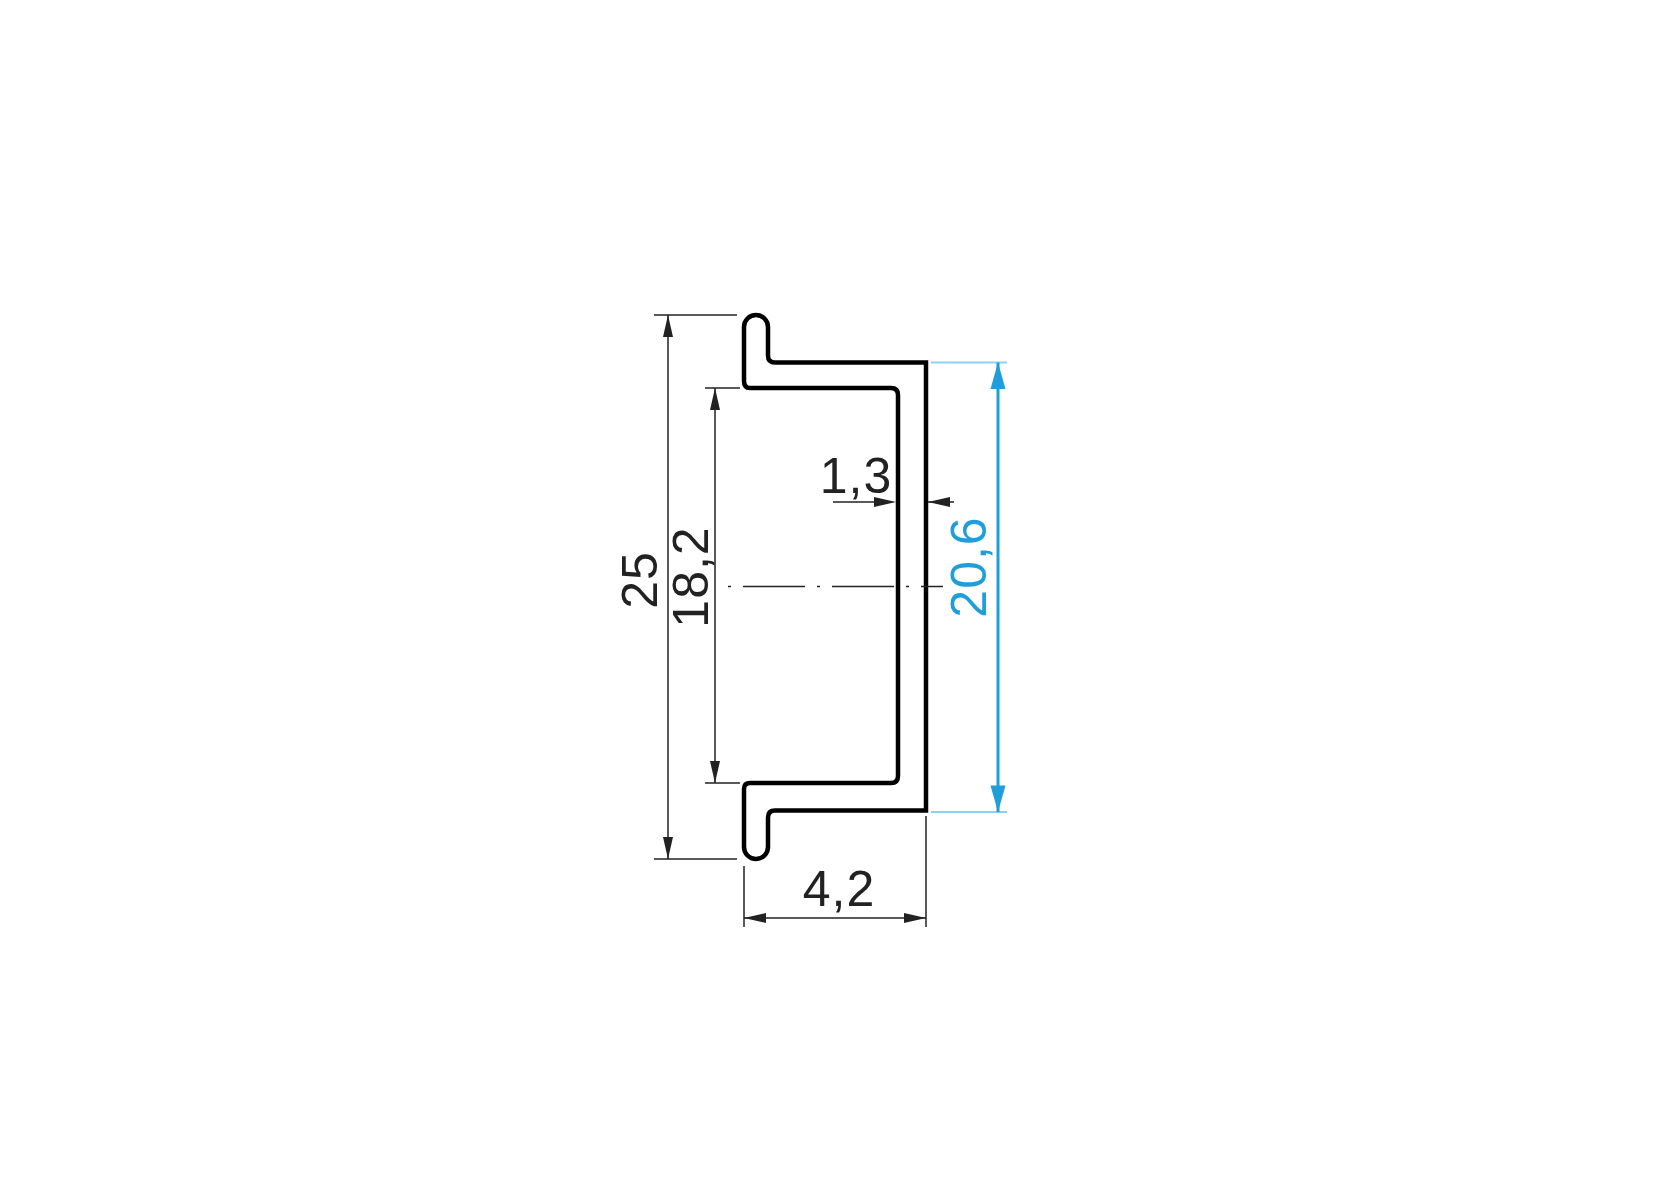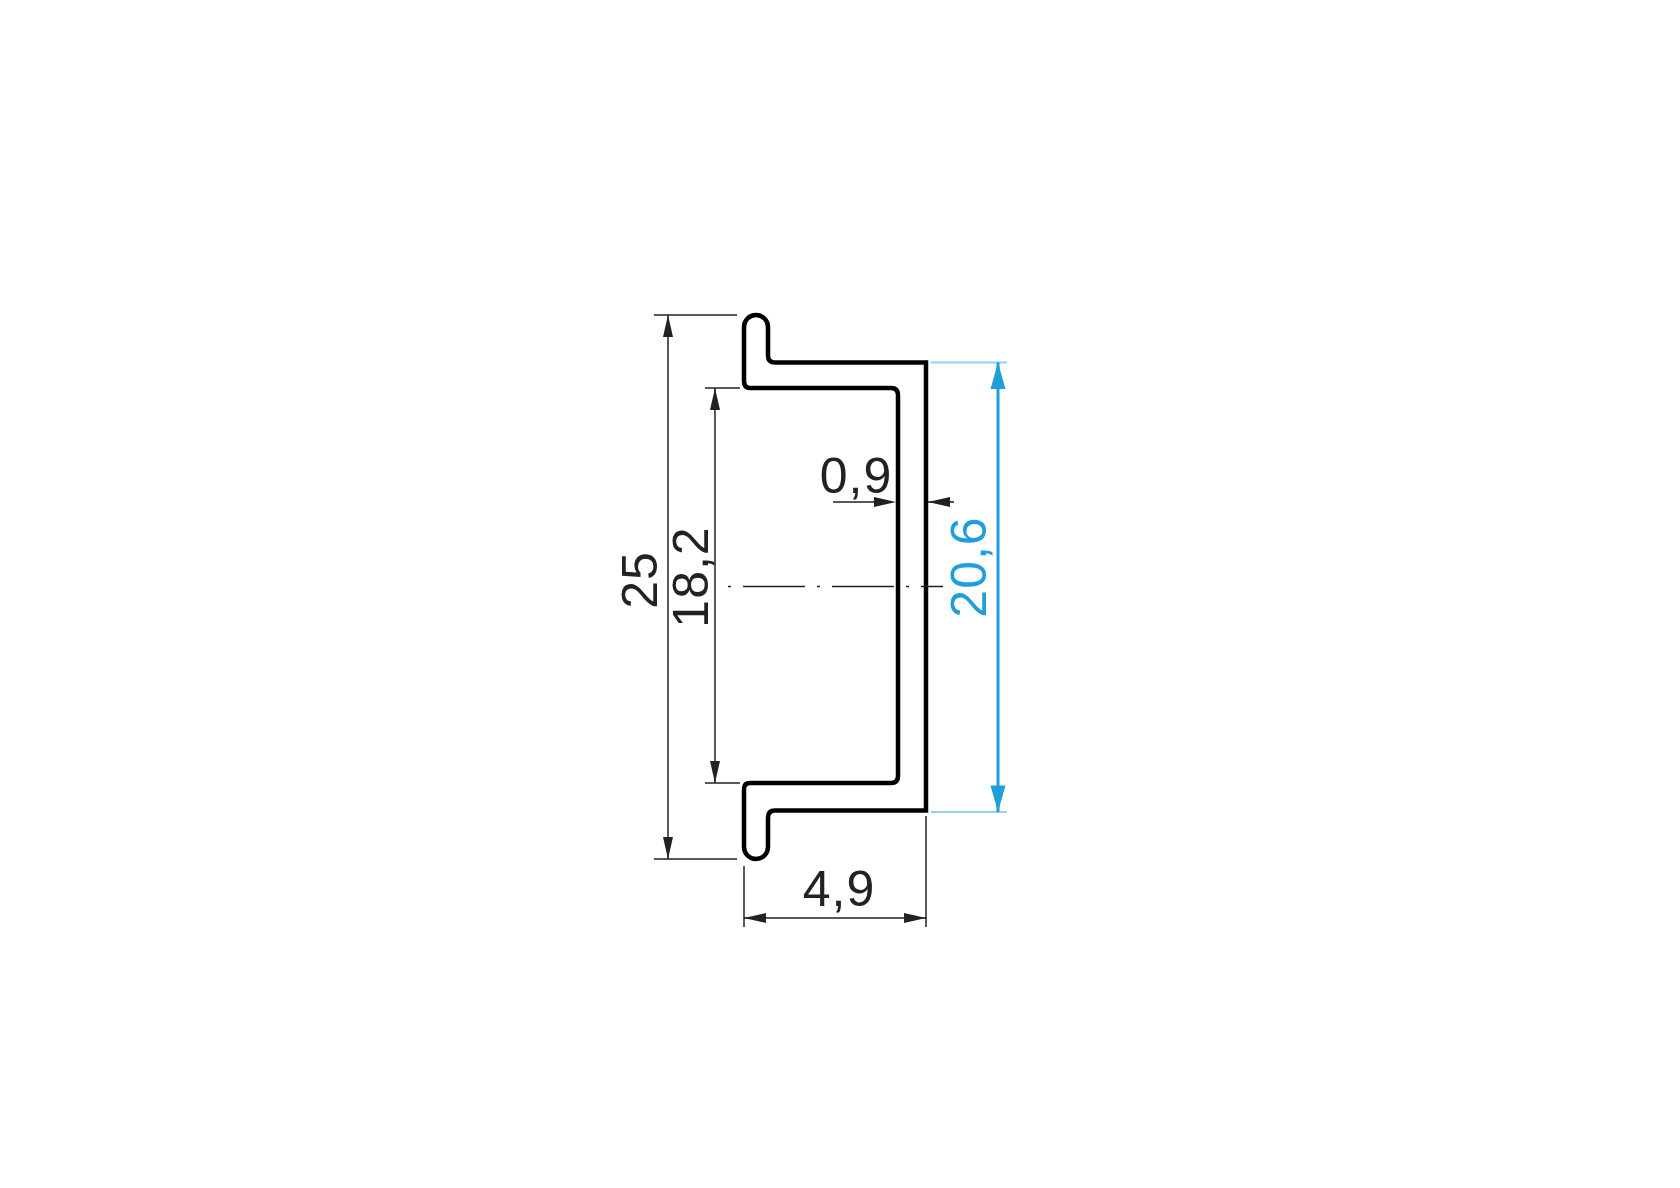--- a/index.html
+++ b/index.html
@@ -109,19 +109,19 @@
       <line class="dim-stroke" x1="744" y1="918" x2="926" y2="918"></line>
       <polygon class="dim-fill" points="744,918 766,913 766,923"></polygon>
       <polygon class="dim-fill" points="926,918 904,913 904,923"></polygon>
     </g>
   </svg>
 
   <div class="dim-label rot" style="left:640px;top:580px">25</div>
 
   <div class="dim-label rot" style="left:691px;top:577px">18,2</div>
 
-  <div class="dim-label" style="left:856px;top:476px">0,9</div>
+  <div class="dim-label" style="left:856px;top:476px">1,3</div>
 
   <div class="dim-label rot accent" style="left:969px;top:567px">20,6</div>
 
-  <div class="dim-label" style="left:839px;top:889px">4,9</div>
+  <div class="dim-label" style="left:839px;top:889px">4,2</div>
 
 </div>
 
 </body></html>

